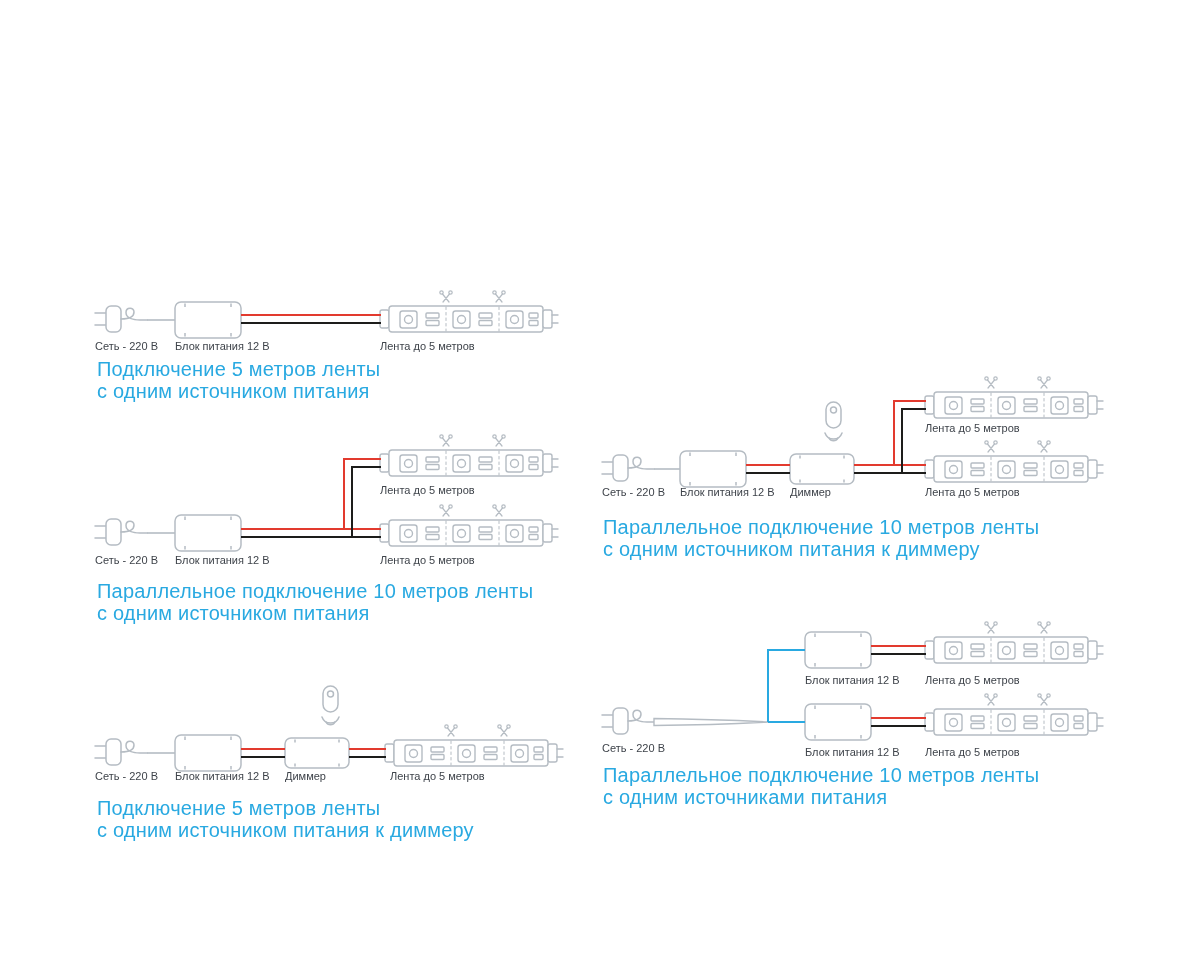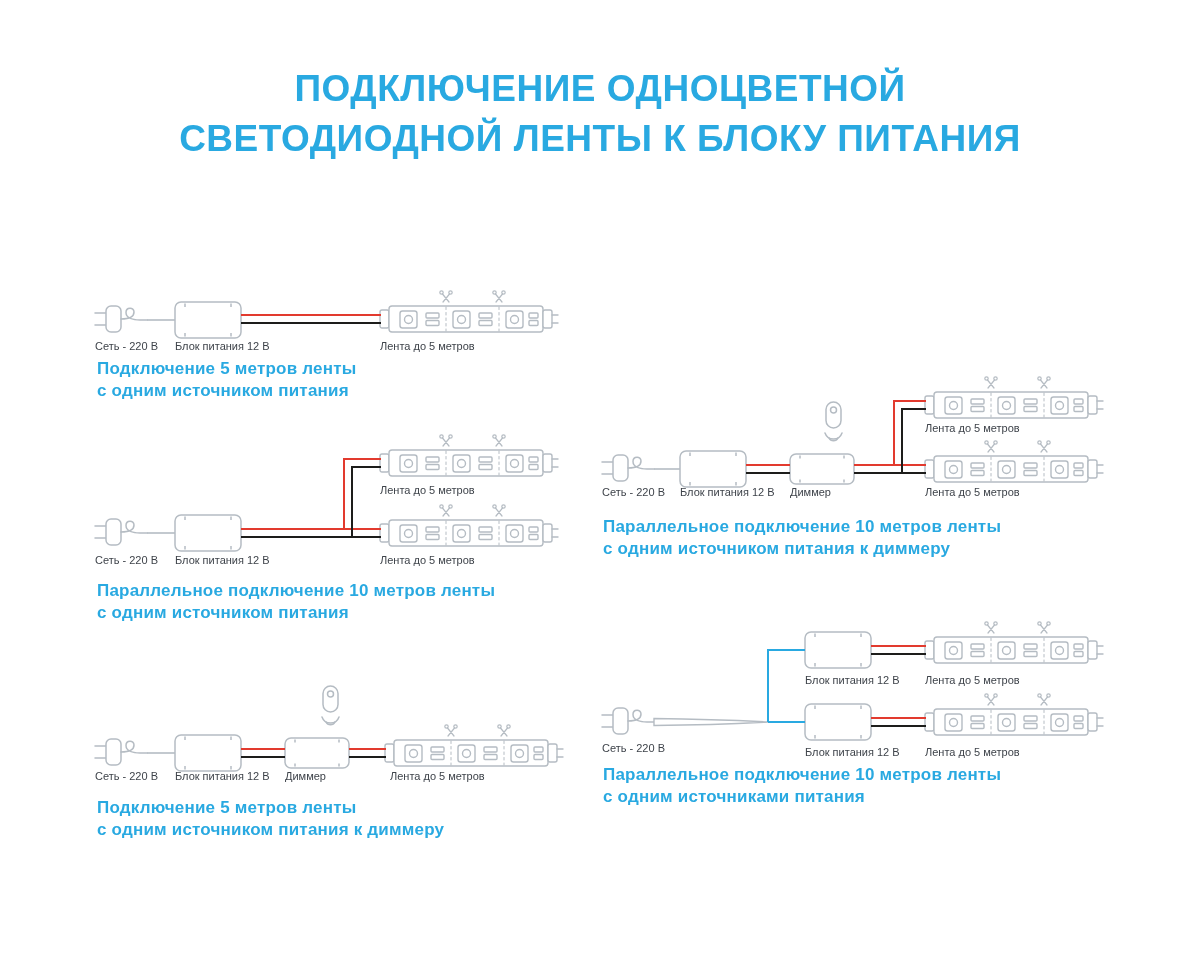--- a/index.html
+++ b/index.html
@@ -8,21 +8,21 @@
     font-family:"Liberation Sans", sans-serif; overflow:hidden;
   }
   .stage { position:absolute; inset:0; }
   .title {
     position:absolute; left:0; right:0; top:64px; text-align:center;
     color:var(--accent-blue,#29a9e1); font-size:37px; font-weight:bold;
     letter-spacing:0.5px; line-height:50px;
   }
   .caption {
     position:absolute; color:var(--accent-blue,#29a9e1);
-    font-size:17px; font-weight:bold; letter-spacing:0.2px; line-height:22px;
+    font-size:20px; font-weight:normal; letter-spacing:0.2px; line-height:22px;
   }
   .caption span { display:block; }
   svg.diag { position:absolute; overflow:visible; }
   .lbl {
     font-family:"Liberation Sans", sans-serif; font-size:11px;
     fill:var(--label-text,#3e434a);
   }
 </style>
 </head>
 <body>
@@ -74,24 +74,20 @@
       <rect x="149" y="9" width="9" height="5" rx="1"></rect>
       <rect x="149" y="16.5" width="9" height="5" rx="1"></rect>
       <use href="#sym-cut" x="66" y="2"></use>
       <use href="#sym-cut" x="119" y="2"></use>
     </g>
   </defs>
 </svg>
 
 <div class="stage">
 
-  <div class="title">
-    <div>ПОДКЛЮЧЕНИЕ ОДНОЦВЕТНОЙ</div>
-    <div>СВЕТОДИОДНОЙ ЛЕНТЫ К БЛОКУ ПИТАНИЯ</div>
-  </div>
 
   <svg class="diag" style="left:92px; top:288px;" width="490" height="80" viewBox="0 0 490 80">
     <use href="#sym-plug" x="3" y="16"></use>
     <use href="#sym-psu" x="83" y="14"></use>
     <use href="#sym-strip" x="288" y="16"></use>
     <path d="M55,32 H83" stroke="#b5bcc3" stroke-width="1.6" fill="none"></path>
     <path d="M149,27 H289" stroke="#e23a2e" stroke-width="2" fill="none"></path>
     <path d="M149,35 H289" stroke="#1d1d1b" stroke-width="2" fill="none"></path>
     <text class="lbl" x="3" y="62">Сеть - 220 В</text>
     <text class="lbl" x="83" y="62">Блок питания 12 В</text>

